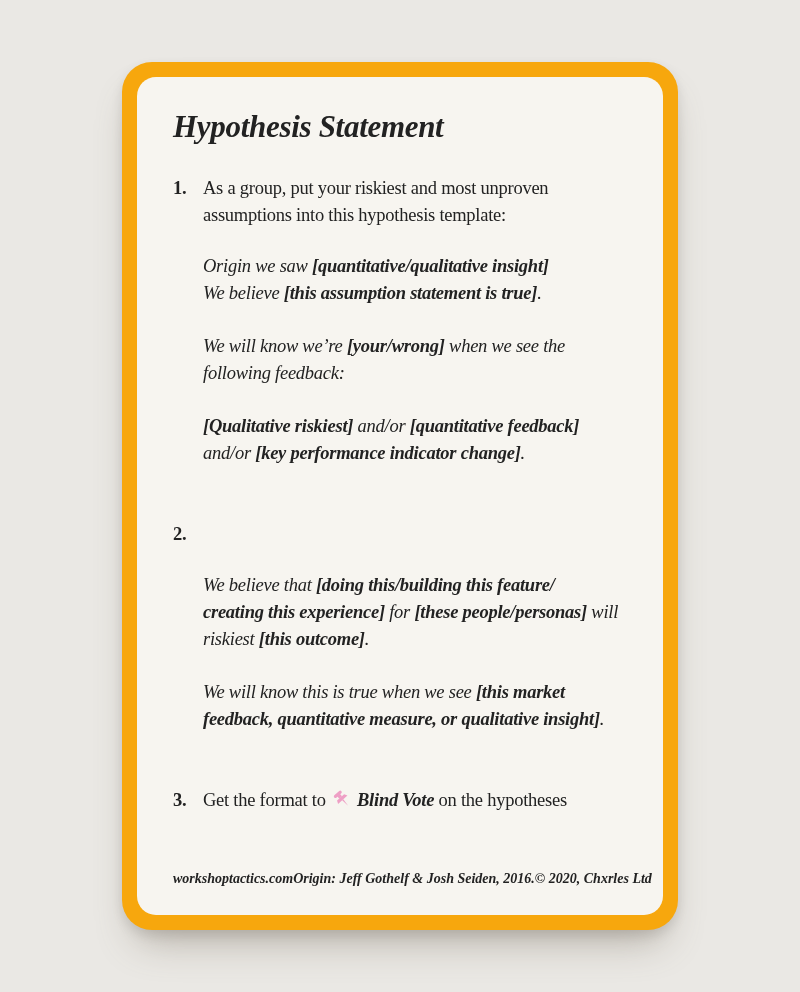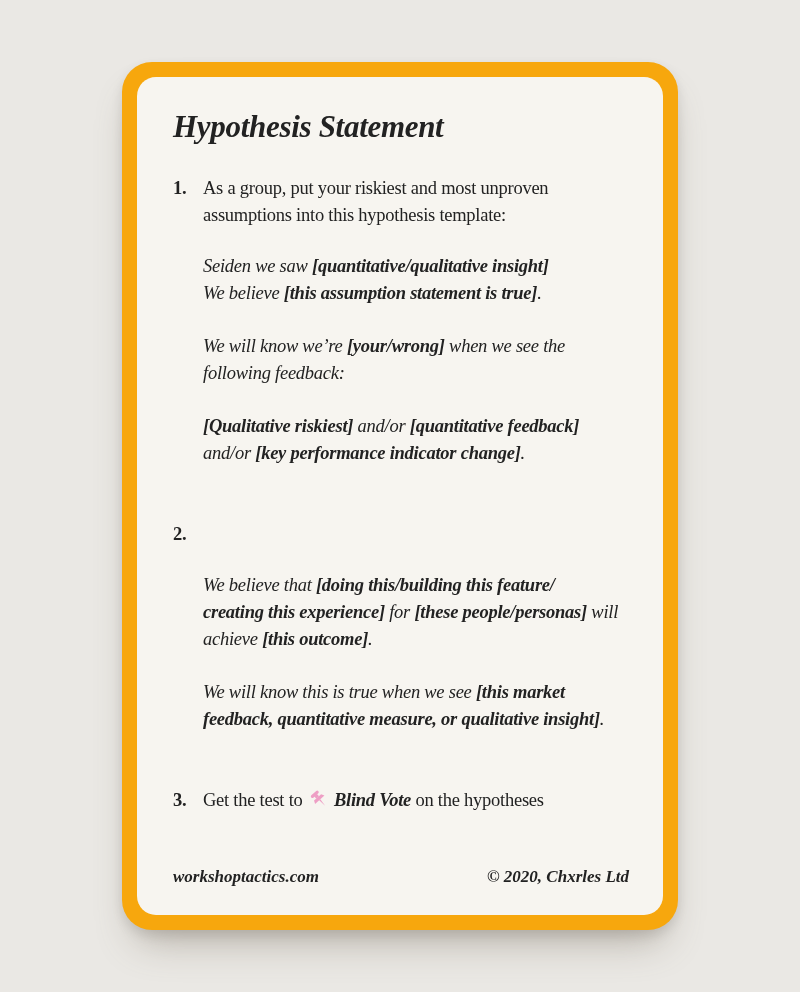--- a/index.html
+++ b/index.html
@@ -54,52 +54,53 @@
   .pin-wrap{
     display:inline-block;width:19px;height:19px;
     transform:rotate(-42deg);
     margin:0 5px 0 3px;vertical-align:-3px;
   }
   .pin-svg{width:100%;height:100%;display:block;overflow:visible;}
   .pin-svg *{fill:var(--pin);}
   .card-footer{
     margin-top:auto;
     display:flex;justify-content:space-between;align-items:baseline;
-    font-size:17px;font-weight:bold;font-style:italic;
+    font-size:14px;font-weight:bold;font-style:italic;
     white-space:nowrap;
     padding:0 4px 2px 0;
   }
 </style>
 </head>
 <body>
 
 <div class="card">
   <div class="card-surface">
     <h1 class="card-title">Hypothesis Statement</h1>
     <div id="card-body">
         <div class="block step">
           <span class="step-num">1.</span>
           <p class="step-text"><span>As a group, put your riskiest and most unproven</span><br><span>assumptions into this hypothesis template:</span></p>
         </div>
-        <div class="block template"><span>Seiden we saw </span><span class="seg-bold">[quantitative/qualitative insight]</span><br><span>We believe </span><span class="seg-bold">[this assumption statement is true]</span><span>.</span></div>
+        <div class="block template"><span>Origin we saw </span><span class="seg-bold">[quantitative/qualitative insight]</span><br><span>We believe </span><span class="seg-bold">[this assumption statement is true]</span><span>.</span></div>
         <div class="block template"><span>We will know we’re </span><span class="seg-bold">[your/wrong]</span><span> when we see the</span><br><span>following feedback:</span></div>
         <div class="block template"><span class="seg-bold">[Qualitative riskiest]</span><span> and/or </span><span class="seg-bold">[quantitative feedback]</span><br><span>and/or </span><span class="seg-bold">[key performance indicator change]</span><span>.</span></div>
         <div class="block step">
           <span class="step-num">2.</span>
         </div>
-        <div class="block template"><span>We believe that </span><span class="seg-bold">[doing this/building this feature/</span><br><span class="seg-bold">creating this experience]</span><span> for </span><span class="seg-bold">[these people/personas]</span><span> will</span><br><span>achieve </span><span class="seg-bold">[this outcome]</span><span>.</span></div>
+        <div class="block template"><span>We believe that </span><span class="seg-bold">[doing this/building this feature/</span><br><span class="seg-bold">creating this experience]</span><span> for </span><span class="seg-bold">[these people/personas]</span><span> will</span><br><span>riskiest </span><span class="seg-bold">[this outcome]</span><span>.</span></div>
         <div class="block template"><span>We will know this is true when we see </span><span class="seg-bold">[this market</span><br><span class="seg-bold">feedback, quantitative measure, or qualitative insight]</span><span>.</span></div>
         <div class="block step">
           <span class="step-num">3.</span>
-          <p class="step-text"><span>Get the test to </span><span class="pin-wrap"><svg class="pin-svg" viewBox="0 0 20 20" aria-hidden="true">
+          <p class="step-text"><span>Get the format to </span><span class="pin-wrap"><svg class="pin-svg" viewBox="0 0 20 20" aria-hidden="true">
     <rect x="5" y="1" width="10" height="3.2" rx="1.5"></rect>
     <rect x="8.1" y="3.6" width="3.8" height="3.6"></rect>
     <path d="M5 7 L15 7 L16.6 10.4 L3.4 10.4 Z"></path>
     <path d="M9.2 10.4 L10 18.8 L10.8 10.4 Z"></path>
   </svg></span><span class="seg-bold-italic">Blind Vote</span><span> on the hypotheses</span><br></p>
         </div>
       </div>
     <div class="card-footer">
       <span>workshoptactics.com</span>
+      <span>Origin: Jeff Gothelf &amp; Josh Seiden, 2016.</span>
       <span>© 2020, Chxrles Ltd</span>
     </div>
   </div>
 </div>
 
 </body></html>

